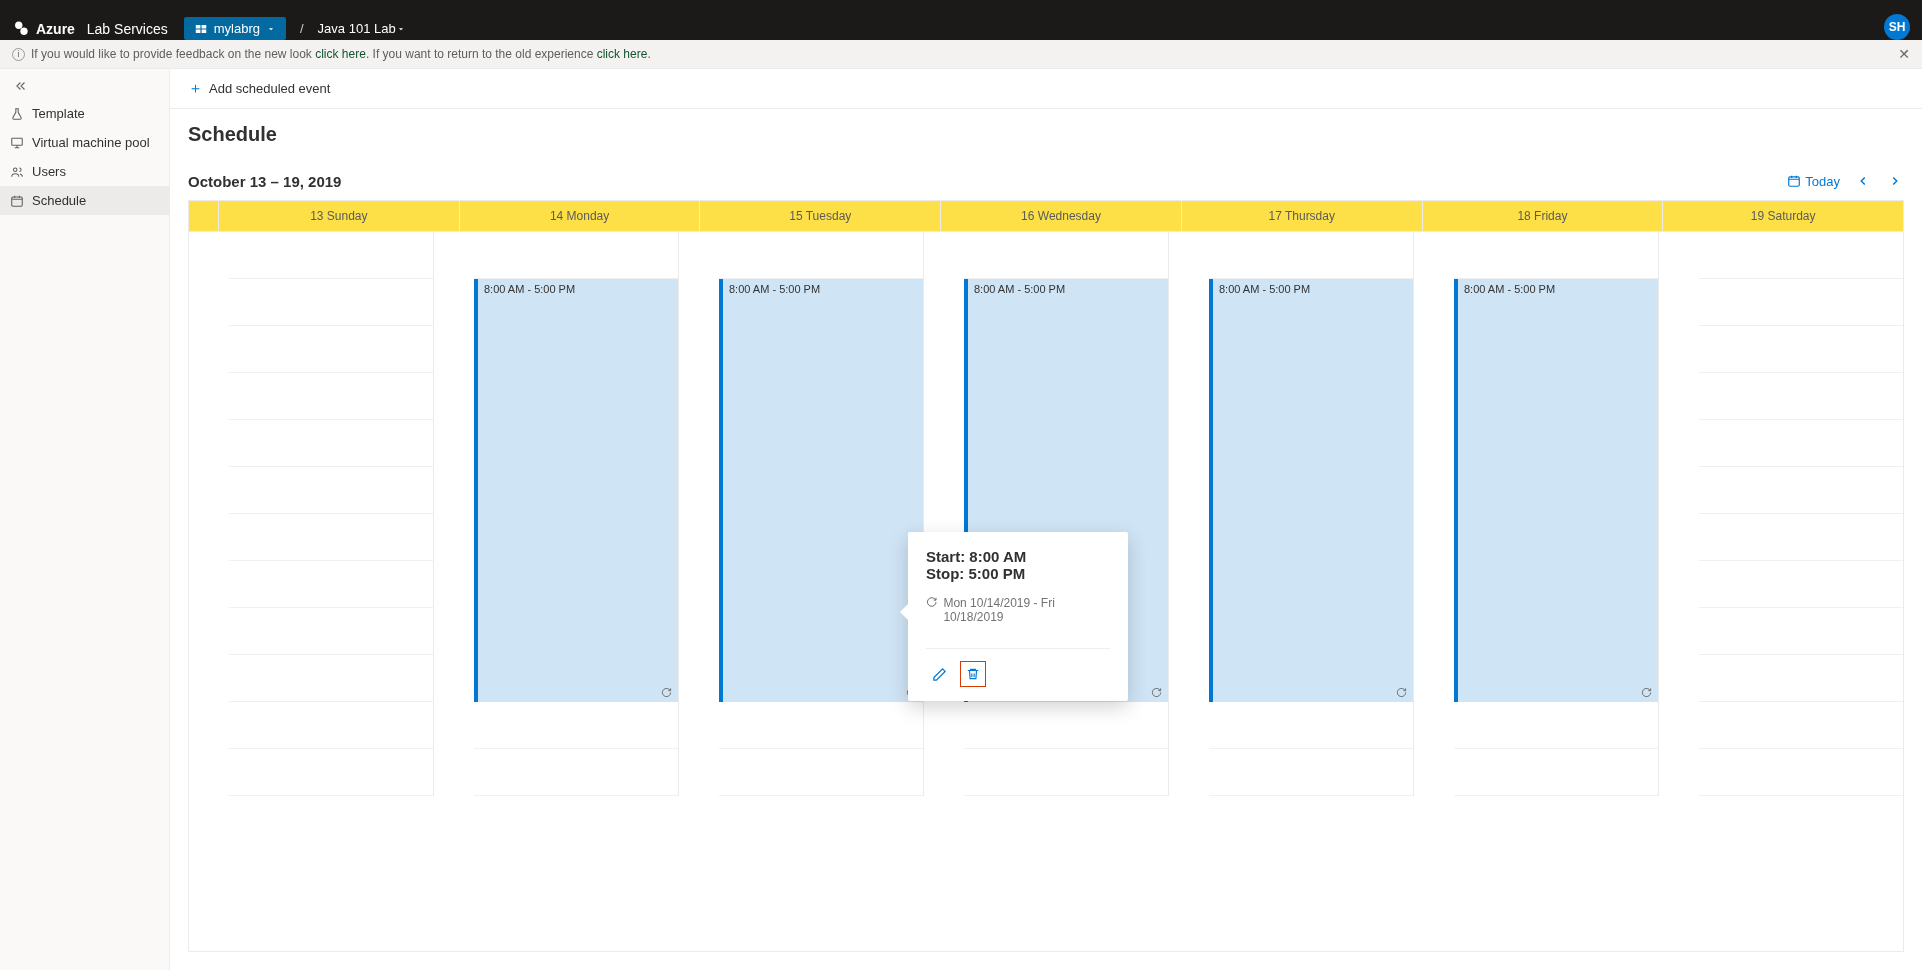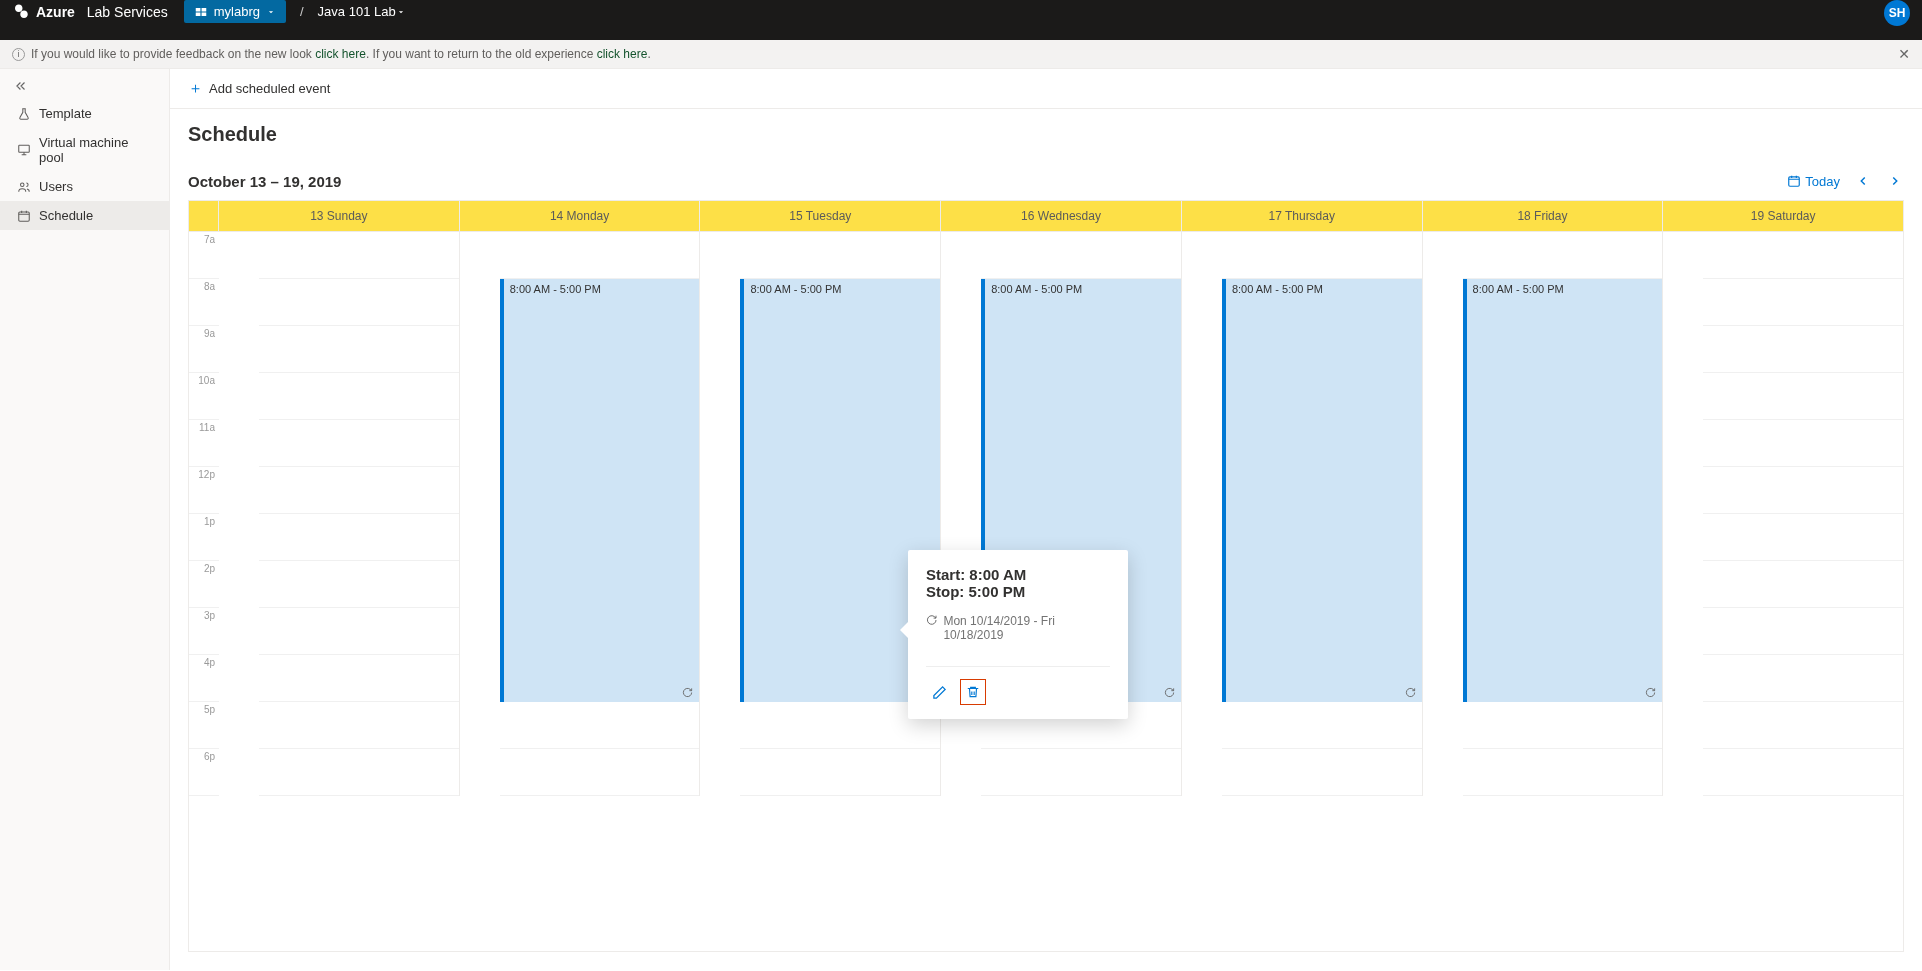--- a/index.html
+++ b/index.html
@@ -1,35 +1,35 @@
 <!DOCTYPE html>
 <html><head>
 <meta charset="utf-8">
 <style>
 * { box-sizing: border-box; margin: 0; padding: 0; }
 body { font-family: 'Segoe UI', -apple-system, sans-serif; font-size: 13px; color: #323130; background: #fff; overflow: hidden; }
-.topbar { background: #1b1a19; color: #fff; height: 40px; display: flex; align-items: flex-start; padding: 0 12px; justify-content: space-between; }
+.topbar { background: #1b1a19; color: #fff; height: 40px; display: flex; align-items: flex-end; padding: 0 12px; justify-content: space-between; }
 .topbar-left { display: flex; align-items: center; gap: 6px; }
 .logo-icon { width: 18px; height: 18px; fill: #fff; }
 .brand { font-size: 14px; display: flex; align-items: center; gap:4px; }
 .brand b { font-weight: 600; }
 .breadcrumb-seg { background: #0369a1; padding: 4px 10px; border-radius: 2px; display: flex; align-items: center; gap: 6px; font-size: 13px; margin-left: 10px; }
 .breadcrumb-sep { margin: 0 8px; color: #ccc; }
 .breadcrumb-lab { display: flex; align-items: center; font-size: 13px; }
 .chev { width:10px; height:10px; }
 .avatar { width: 26px; height: 26px; border-radius: 50%; background: #0078d4; color: #fff; display: flex; align-items: center; justify-content: center; font-size: 12px; font-weight:600; }
 .infobar { background: #f3f2f1; border-bottom: 1px solid #edebe9; padding: 6px 12px; font-size: 12px; color: #605e5c; display:flex; align-items:center; justify-content:space-between; }
 .infobar a { color: #14532d; text-decoration:none; }
 .infobar-left { display:flex; align-items:center; gap:6px; }
 .info-icon { width:13px; height:13px; border:1px solid #999; border-radius:50%; display:inline-flex; align-items:center; justify-content:center; font-size:9px; color:#666; }
 .close-x { cursor:pointer; color:#666; font-size:14px; }
 .main { display: flex; height: calc(100vh - 70px); }
 .sidebar { width: 170px; background: #faf9f8; border-right: 1px solid #edebe9; padding-top: 4px; }
 .sidebar-collapse { padding: 6px 14px; cursor:pointer; color:#666; }
-.sidebar-item { padding: 7px 17px; display: flex; align-items: center; gap: 8px; font-size: 13px; color: #323130; cursor: pointer; }
+.sidebar-item { padding: 7px 10px; display: flex; align-items: center; gap: 8px; font-size: 13px; color: #323130; cursor: pointer; }
 .sidebar-item.active { background: #edebe9; }
 .side-ico { width:14px; height:14px; color:#605e5c; display:flex; align-items:center; justify-content:center; }
 .content { flex: 1; display:flex; flex-direction:column; overflow:hidden; }
 .toolbar { padding: 10px 18px; border-bottom: 1px solid #edebe9; }
 .add-btn { display:flex; align-items:center; gap:6px; color:#323130; cursor:pointer; font-size:13px; }
 .plus-ico { color:#0078d4; font-size:15px; font-weight:300; }
 .page-head { padding: 14px 18px 8px; }
 .page-title { font-size: 20px; font-weight: 600; }
 .range-row { display:flex; justify-content:space-between; align-items:center; padding: 18px 18px 10px; }
 .range-label { font-size: 15px; font-weight: 600; }
@@ -44,21 +44,21 @@
 .day-head:last-child { border-right:none; }
 .cal-body { flex:1; overflow-y:auto; position:relative; }
 .cal-grid { display:flex; position:relative; }
 .time-col { width:30px; }
 .time-slot { height:47px; border-bottom:1px solid #f0f0f0; font-size:10px; color:#999; padding:2px 4px 0 0; text-align:right; }
 .day-col { flex:1; border-right:1px solid #edebe9; position:relative;margin-left:40px; }
 .day-col:last-child { border-right:none; }
 .hour-line { height:47px; border-bottom:1px solid #f0f0f0; }
 .event { position:absolute; left:0; right:0; background:#cfe4f5; border-left:4px solid #0078d4; padding:4px 6px; font-size:11px; color:#333; top:47px; height:423px; }
 .event-refresh { position:absolute; bottom:4px; right:6px; color:#666; font-size:11px; }
-.popup { position:absolute; background:#fff; box-shadow:0 6px 20px rgba(0,0,0,0.18); border-radius:2px; padding:16px 18px 14px; width:220px; left:738px; top:350px; z-index:100; }
+.popup { position:absolute; background:#fff; box-shadow:0 6px 20px rgba(0,0,0,0.18); border-radius:2px; padding:16px 18px 14px; width:220px; left:738px; top:332px; z-index:100; }
 .popup::before { content:''; position:absolute; left:-8px; top:72px; width:0; height:0; border-top:8px solid transparent; border-bottom:8px solid transparent; border-right:8px solid #fff; }
 .popup-line { font-size:15px; font-weight:600; color:#323130; }
 .popup-recur { display:flex; align-items:flex-start; gap:6px; font-size:12px; color:#737373; margin-top:14px; padding-bottom:24px; border-bottom:1px solid #eee; }
 .popup-actions { display:flex; gap:8px; margin-top:12px; }
 .action-btn { width:26px; height:26px; display:flex; align-items:center; justify-content:center; cursor:pointer; }
 .action-btn.edit { color:#0078d4; }
 .action-btn.delete { color:#0078d4; border:1.5px solid #d83b01; }
 svg { display:block; }
 </style>
 </head>
@@ -188,34 +188,20 @@
               <div class="day-head">14 Monday</div>
               <div class="day-head">15 Tuesday</div>
               <div class="day-head">16 Wednesday</div>
               <div class="day-head">17 Thursday</div>
               <div class="day-head">18 Friday</div>
               <div class="day-head">19 Saturday</div>
             </div>
         </div>
         <div class="cal-body">
           <div class="cal-grid">
-            <div class="time-col" id="time-col">
-                <div class="time-slot">7a</div>
-                <div class="time-slot">8a</div>
-                <div class="time-slot">9a</div>
-                <div class="time-slot">10a</div>
-                <div class="time-slot">11a</div>
-                <div class="time-slot">12p</div>
-                <div class="time-slot">1p</div>
-                <div class="time-slot">2p</div>
-                <div class="time-slot">3p</div>
-                <div class="time-slot">4p</div>
-                <div class="time-slot">5p</div>
-                <div class="time-slot">6p</div>
-              </div>
             <div id="day-cols" style="display:flex;flex:1;">
                 <div class="day-col">
                   <div class="hour-line"></div>
                   <div class="hour-line"></div>
                   <div class="hour-line"></div>
                   <div class="hour-line"></div>
                   <div class="hour-line"></div>
                   <div class="hour-line"></div>
                   <div class="hour-line"></div>
                   <div class="hour-line"></div>

